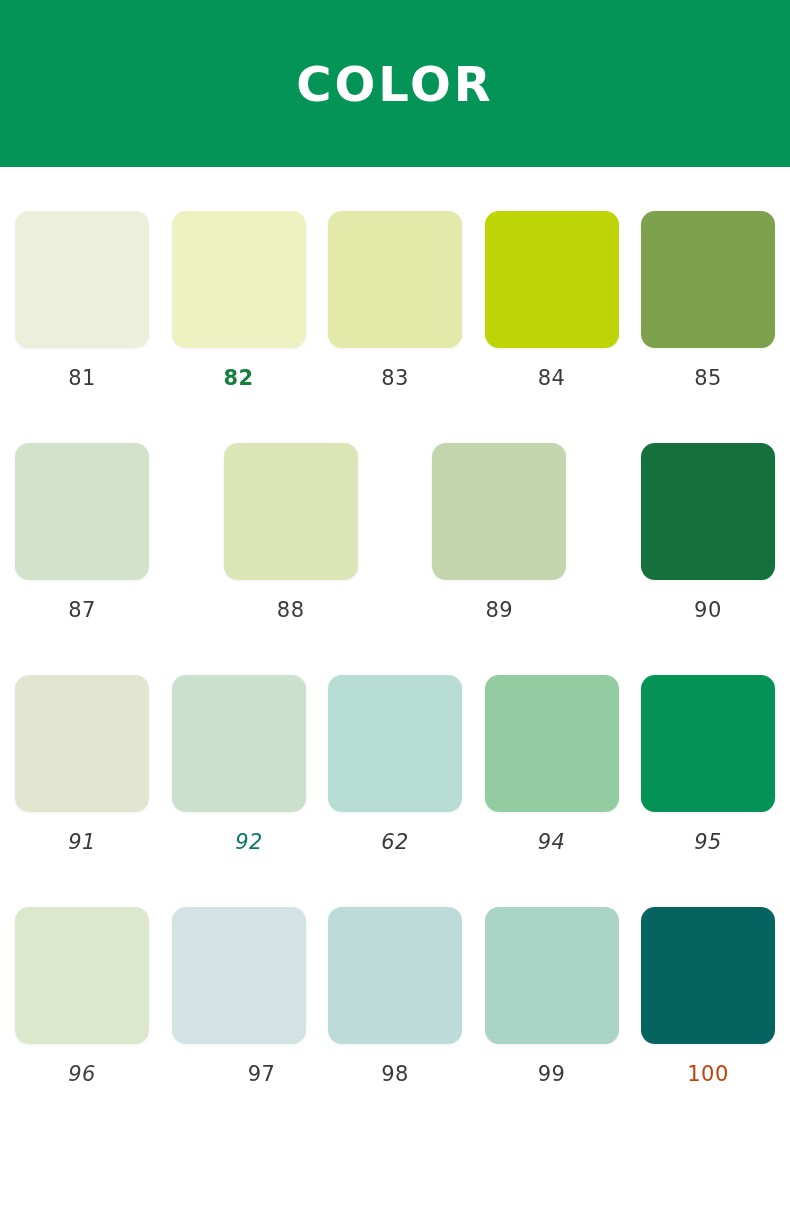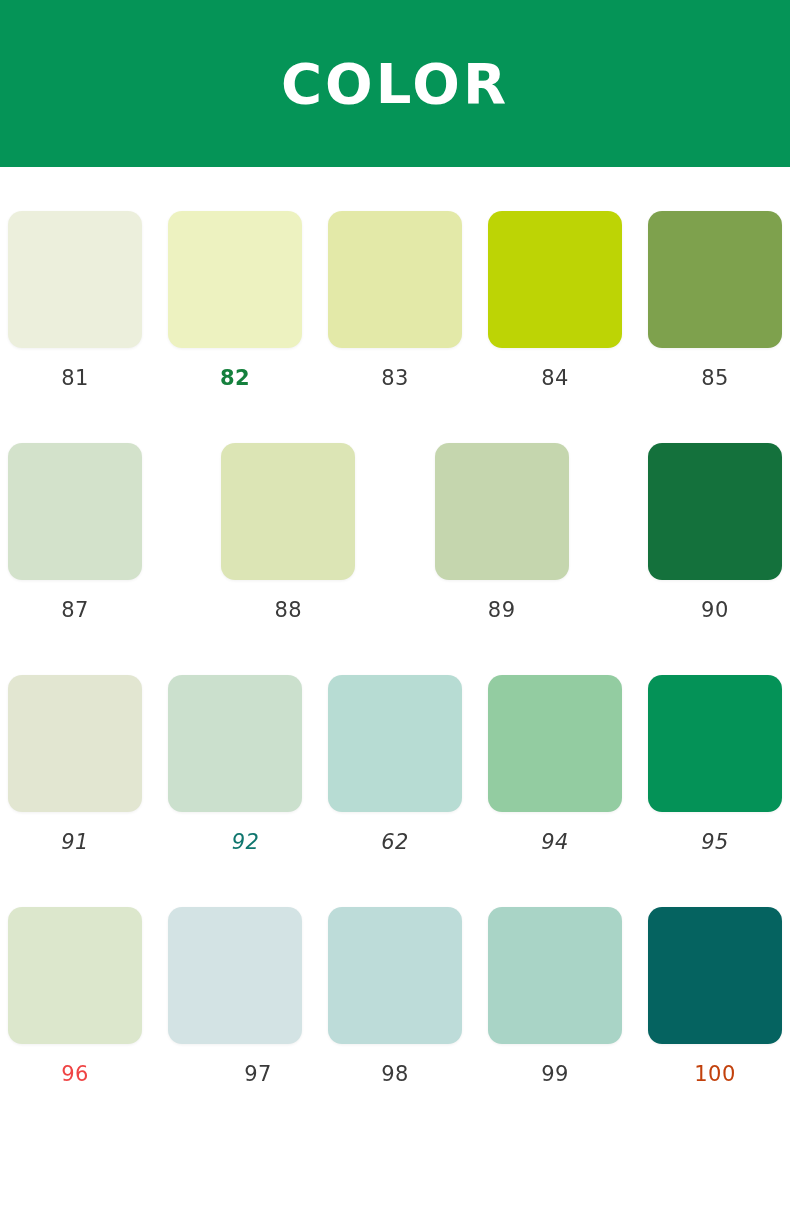--- a/index.html
+++ b/index.html
@@ -24,35 +24,35 @@
     height: 167px;
     background: #059457;
     display: flex;
     align-items: center;
     justify-content: center;
     box-sizing: border-box;
   }
   .header-title {
     color: #ffffff;
     font-family: "DejaVu Sans", sans-serif;
-    font-size: 56px;
+    font-size: 48px;
     font-weight: bold;
     letter-spacing: 3px;
     line-height: 1;
     margin: 0;
     padding: 0;
   }
   .palette {
     padding: 0;
     margin: 0;
   }
   .row {
     display: flex;
     justify-content: space-between;
-    padding: 0 5px;
+    padding: 0 12px;
     box-sizing: border-box;
     width: 790px;
   }
   .row-1 { margin-top: 44px; }
   .row-2 { margin-top: 54px; }
   .row-3 { margin-top: 54px; font-style: italic; }
   .row-4 { margin-top: 54px; }
 
   .cell {
     width: 140px;
@@ -147,21 +147,21 @@
       </div>
       <div class="cell">
         <div class="swatch" style="background-color: rgb(4, 146, 87);"></div>
         <div class="swatch-label" style="color: rgb(58, 58, 58);">95</div>
       </div>
     </div>
 
     <div class="row row-4">
       <div class="cell">
         <div class="swatch" style="background-color: rgb(220, 231, 204);"></div>
-        <div class="swatch-label" style="color: #ef4444;">96</div>
+        <div class="swatch-label" style="color: #404040; font-style: italic;">96</div>
       </div>
       <div class="cell">
         <div class="swatch" style="background-color: rgb(211, 227, 228);"></div>
         <div class="swatch-label" style="color: rgb(58, 58, 58); margin-left: 46px;">97</div>
       </div>
       <div class="cell">
         <div class="swatch" style="background-color: rgb(189, 220, 217);"></div>
         <div class="swatch-label" style="color: rgb(58, 58, 58);">98</div>
       </div>
       <div class="cell">

